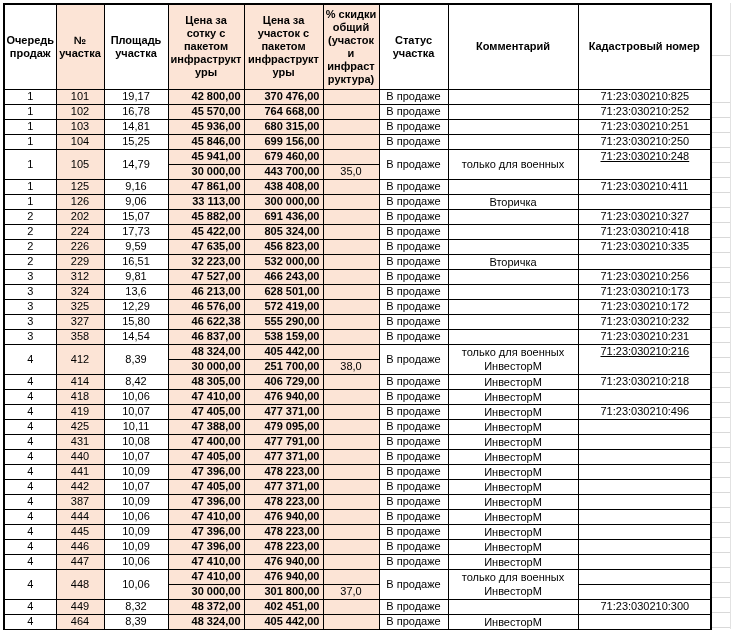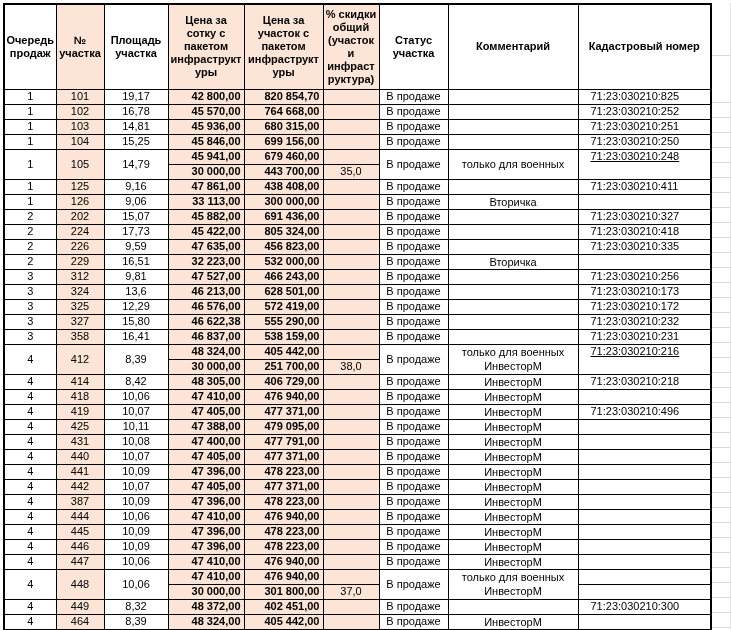--- a/index.html
+++ b/index.html
@@ -8,21 +8,21 @@
   table{border-collapse:collapse;table-layout:fixed;width:707px;border:2px solid #000;}
   th,td{border:1px solid #000;font-size:11px;padding:0 3px;overflow:hidden;box-sizing:border-box;}
   thead tr{height:85px;}
   th{font-weight:bold;text-align:center;vertical-align:middle;line-height:13px;overflow-wrap:break-word;word-break:break-word;padding:0 1px;}
   tbody tr{height:15px;}
   tbody td{line-height:13px;white-space:nowrap;vertical-align:middle;}
   .peach{background:#FCE4D6;}
   .ctr{text-align:center;}
   .num{font-weight:bold;text-align:right;}
   .disc{font-weight:normal;text-align:center;}
-  .cad{text-align:left;padding-left:12px;}
+  .cad{text-align:left;padding-left:22px;}
   .top{vertical-align:top;text-decoration:underline;}
   .comment{white-space:pre-line;line-height:14px;}
   .strip{position:absolute;left:712px;top:3px;width:18px;height:626px;border-right:1px solid #e2e2e2;}
   .strip-lines{position:absolute;left:712px;top:88px;width:18px;height:541px;
     background:repeating-linear-gradient(to bottom,transparent 0,transparent 14px,#d9d9d9 14px,#d9d9d9 15px);}
   .strip-hline{position:absolute;left:712px;top:55px;width:18px;height:0;border-top:1px solid #d9d9d9;}
 </style>
 </head>
 <body>
 
@@ -51,21 +51,21 @@
           <th>Комментарий</th>
           <th>Кадастровый номер</th>
         </tr>
     </thead>
     <tbody id="table-body">
         <tr>
           <td class="ctr">1</td>
           <td class="ctr peach">101</td>
           <td class="ctr">19,17</td>
           <td class="num peach">42 800,00</td>
-          <td class="num peach">820 854,70</td>
+          <td class="num peach">370 476,00</td>
           <td class="disc peach"></td>
           <td class="ctr">В продаже</td>
           <td class="ctr comment"></td>
           <td class="cad">71:23:030210:825</td>
         </tr>
         <tr>
           <td class="ctr">1</td>
           <td class="ctr peach">102</td>
           <td class="ctr">16,78</td>
           <td class="num peach">45 570,00</td>
@@ -219,21 +219,21 @@
           <td class="num peach">46 622,38</td>
           <td class="num peach">555 290,00</td>
           <td class="disc peach"></td>
           <td class="ctr">В продаже</td>
           <td class="ctr comment"></td>
           <td class="cad">71:23:030210:232</td>
         </tr>
         <tr>
           <td class="ctr">3</td>
           <td class="ctr peach">358</td>
-          <td class="ctr">16,41</td>
+          <td class="ctr">14,54</td>
           <td class="num peach">46 837,00</td>
           <td class="num peach">538 159,00</td>
           <td class="disc peach"></td>
           <td class="ctr">В продаже</td>
           <td class="ctr comment"></td>
           <td class="cad">71:23:030210:231</td>
         </tr>
         <tr>
           <td class="ctr" rowspan="2">4</td>
           <td class="ctr peach" rowspan="2">412</td>

